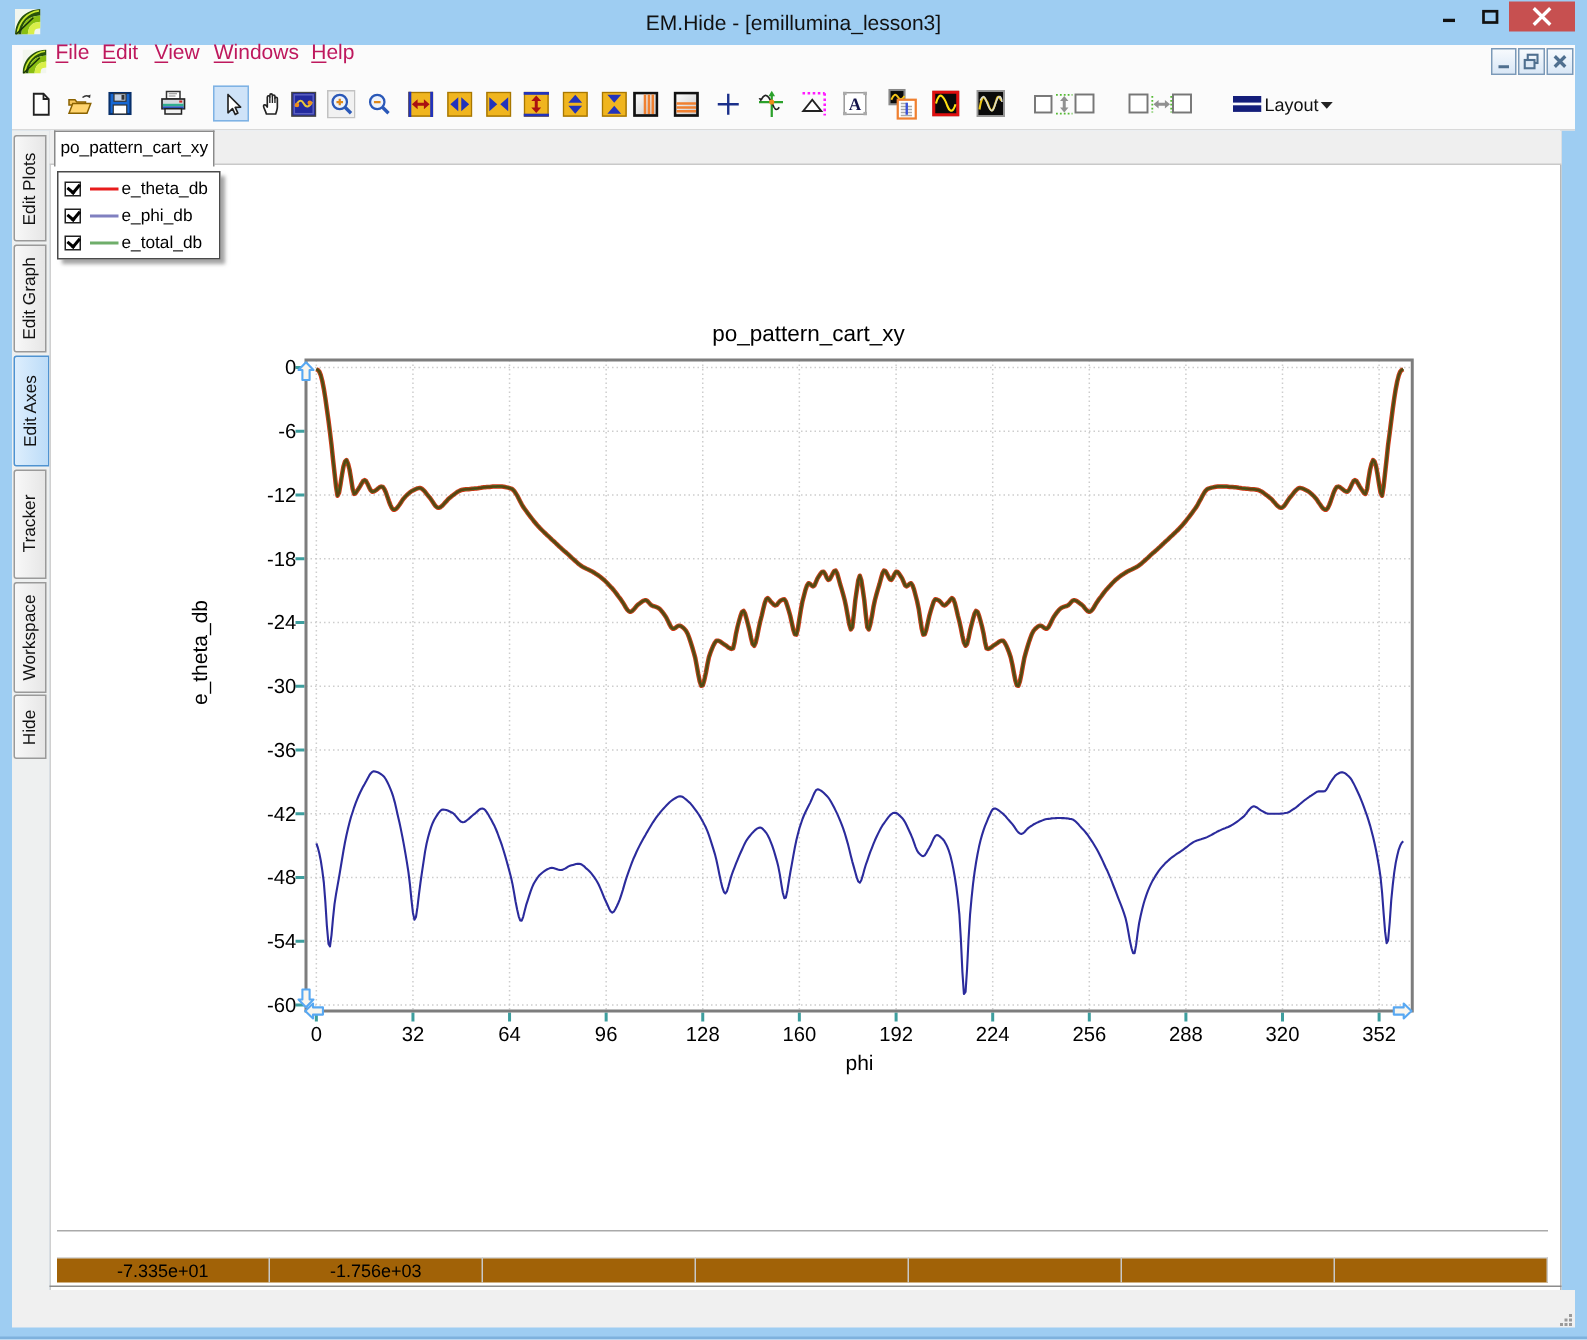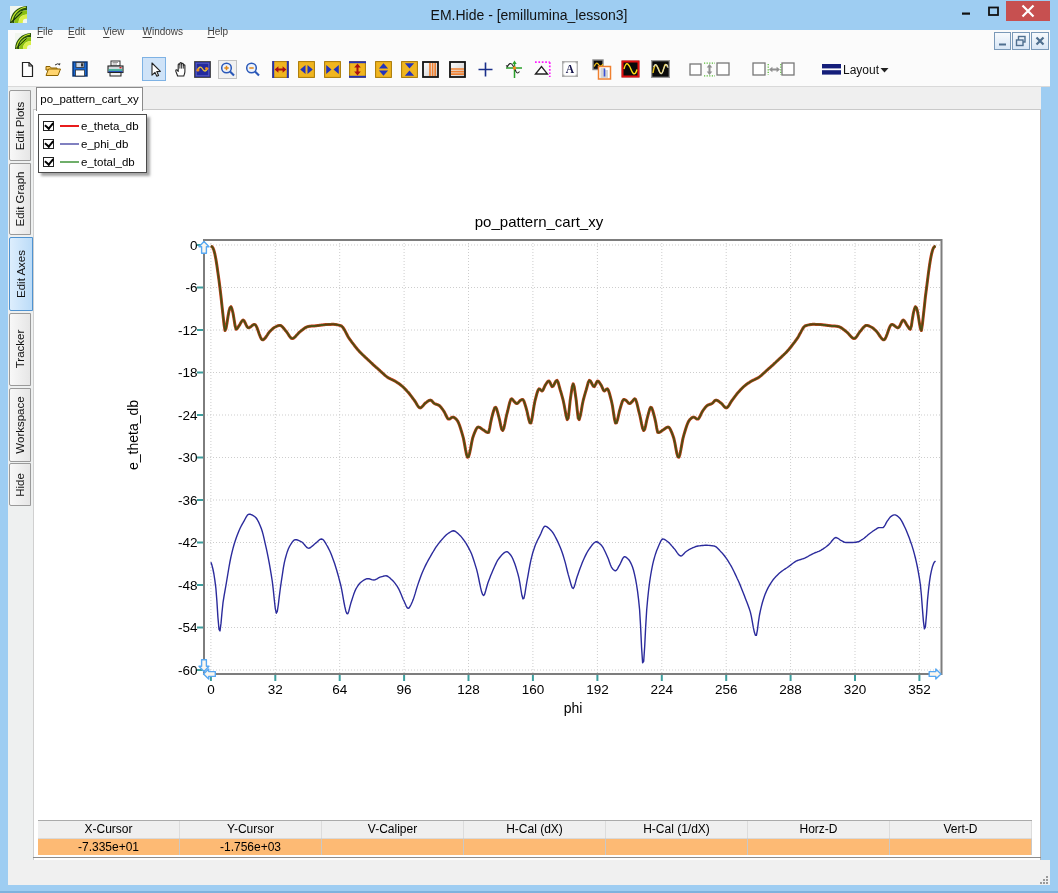--- a/index.html
+++ b/index.html
@@ -2,21 +2,21 @@
 <html><head><meta charset="utf-8"><style>
 *{margin:0;padding:0;box-sizing:border-box}
 body{width:1058px;height:893px;position:relative;overflow:hidden;
  font-family:"Liberation Sans",sans-serif;background:#9ecdf2}
 .abs{position:absolute}
 #titlebar{left:0;top:0;width:1058px;height:30px;}
 #ttext{left:0;top:7px;width:1058px;text-align:center;font-size:14px;color:#111}
 #tlogo{left:10px;top:6px}
 #closebox{left:1006px;top:1px;width:44px;height:20px;background:#c75050}
 #menubar{left:8px;top:30px;width:1042px;height:24px;background:#fbfbfb}
-.mitem{top:26px;font-size:10px;color:#404040}
+.mitem{top:26px;font-size:14px;color:#be185d}
 .mitem u{text-decoration:underline;text-underline-offset:2px}
 #toolbar{left:8px;top:54px;width:1042px;height:33px;background:#fbfbfb;border-bottom:1px solid #d9d9d9}
 .ti{position:absolute}
 .selbox{position:absolute;left:142px;top:57px;width:24px;height:24px;background:#cfe3f8;border:1px solid #7eb2e4}
 #sidebar{left:8px;top:87px;width:25px;height:774px;background:#eef0f0}
 .vtab{position:absolute;left:0.5px;width:22px;background:linear-gradient(90deg,#f8f8f8,#e6e6e6);
  border:1px solid #9a9a9a;border-radius:2px 0 0 2px;}
 .vtab span{position:absolute;left:50%;top:50%;transform:translate(-50%,-50%) rotate(-90deg);
  font-size:11.5px;color:#111;white-space:nowrap}
 .vtab.sel{background:linear-gradient(90deg,#ddeefd,#bcdcf8);border-color:#4f93d1;width:24px}
@@ -33,21 +33,21 @@
 .ltext{position:absolute;left:38px;top:-0.5px}
 #chart{position:absolute;left:90px;top:185px}
 .gr{stroke:#cdcdcd;stroke-width:1;stroke-dasharray:1 2;fill:none}
 .tk{stroke:#3d9e9e;stroke-width:2;fill:none}
 .tl{font-size:13.5px}
 .ar{fill:#faf6ee;stroke:#58a8f2;stroke-width:1.4;stroke-linejoin:round}
 #btable{left:38px;top:820px;width:994px;height:34px;border-top:1px solid #aaa;border-bottom:1px solid #aaa}
 .trow{position:absolute;left:0;width:994px;height:17px;display:flex}
 .tc{width:142px;height:17px;font-size:12px;text-align:center;line-height:16px;color:#000;
  background:#efefef;border-right:1px solid #dcdcdc}
-.tv{background:#fdba74;border-right:1px solid #c8c8c8;border-top:1px solid #d9d9d9}
+.tv{background:#a16207;border-right:1px solid #c8c8c8;border-top:1px solid #d9d9d9}
 #statusbar{left:8px;top:860px;width:1042px;height:25px;background:#f0f0f0}
 .borderline{left:33px;width:1008px;background:#8c8c8c}
 .wbtn{position:absolute;top:31.5px;width:17.5px;height:18px;background:linear-gradient(#f7fafd,#d9e7f6);
  border:1px solid #7a99b8}
 .dot{position:absolute;width:2.2px;height:2.2px;background:#9a9a9a}
 </style></head>
 <body>
 <div class="abs" id="titlebar"></div>
 <div class="abs" id="ttext">EM.Hide - [emillumina_lesson3]</div>
 <div class="abs" id="tlogo"><svg width="17" height="17" viewBox="0 0 16 16">
@@ -382,29 +382,20 @@
       <span class="lline" style="background:#8080c0"></span>
       <span class="ltext">e_phi_db</span>
     </div>
     <div class="lrow" style="top:41.5px">
       <span class="cb"></span>
       <span class="lline" style="background:#6fae6a"></span>
       <span class="ltext">e_total_db</span>
     </div>
   </div>
 <div class="abs" id="btable">
-    <div class="trow" style="top:0">
-      <div class="tc">X-Cursor</div>
-      <div class="tc">Y-Cursor</div>
-      <div class="tc">V-Caliper</div>
-      <div class="tc">H-Cal (dX)</div>
-      <div class="tc">H-Cal (1/dX)</div>
-      <div class="tc">Horz-D</div>
-      <div class="tc">Vert-D</div>
-    </div>
     <div class="trow" style="top:17px">
       <div class="tc tv">-7.335e+01</div>
       <div class="tc tv">-1.756e+03</div>
       <div class="tc tv"></div>
       <div class="tc tv"></div>
       <div class="tc tv"></div>
       <div class="tc tv"></div>
       <div class="tc tv"></div>
     </div>
   </div>

